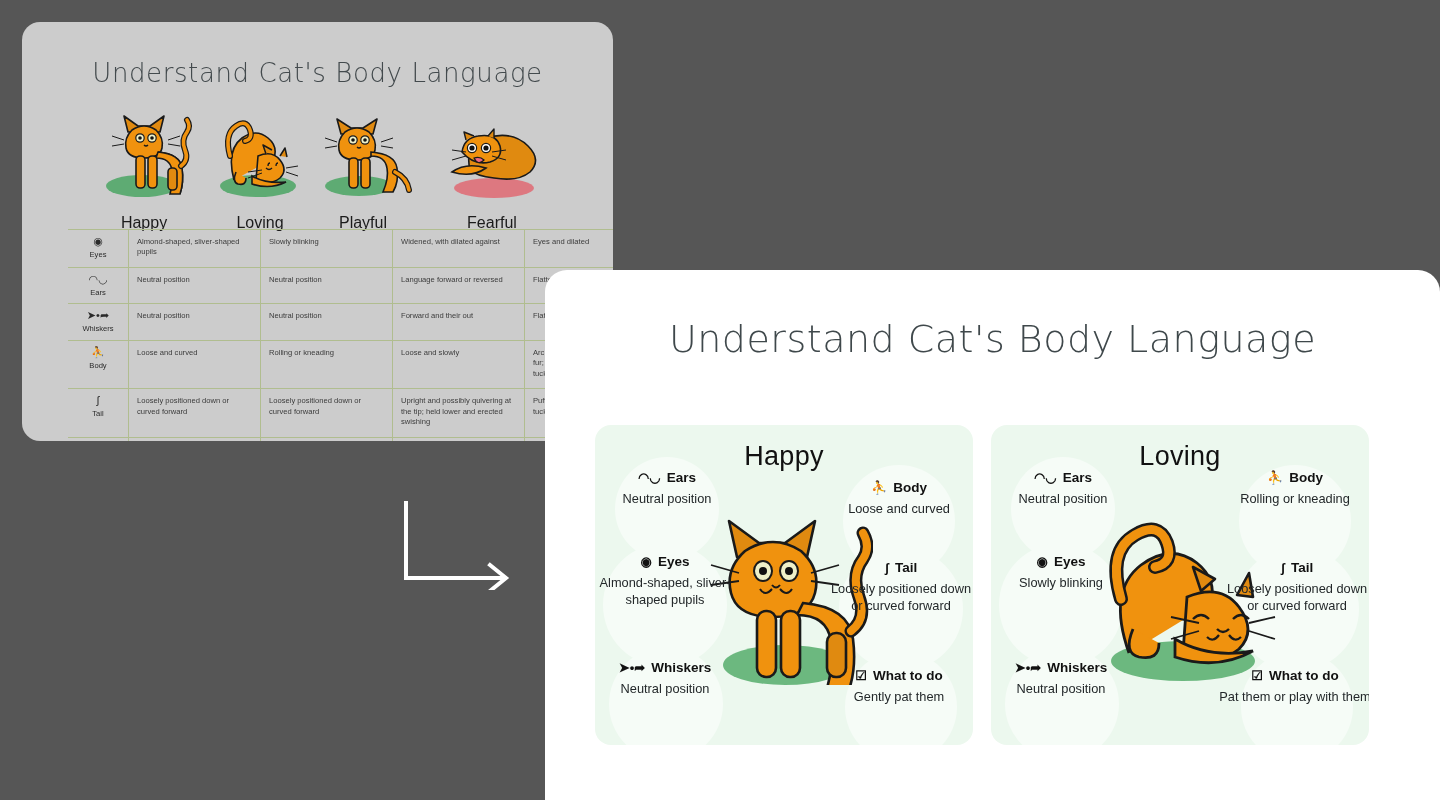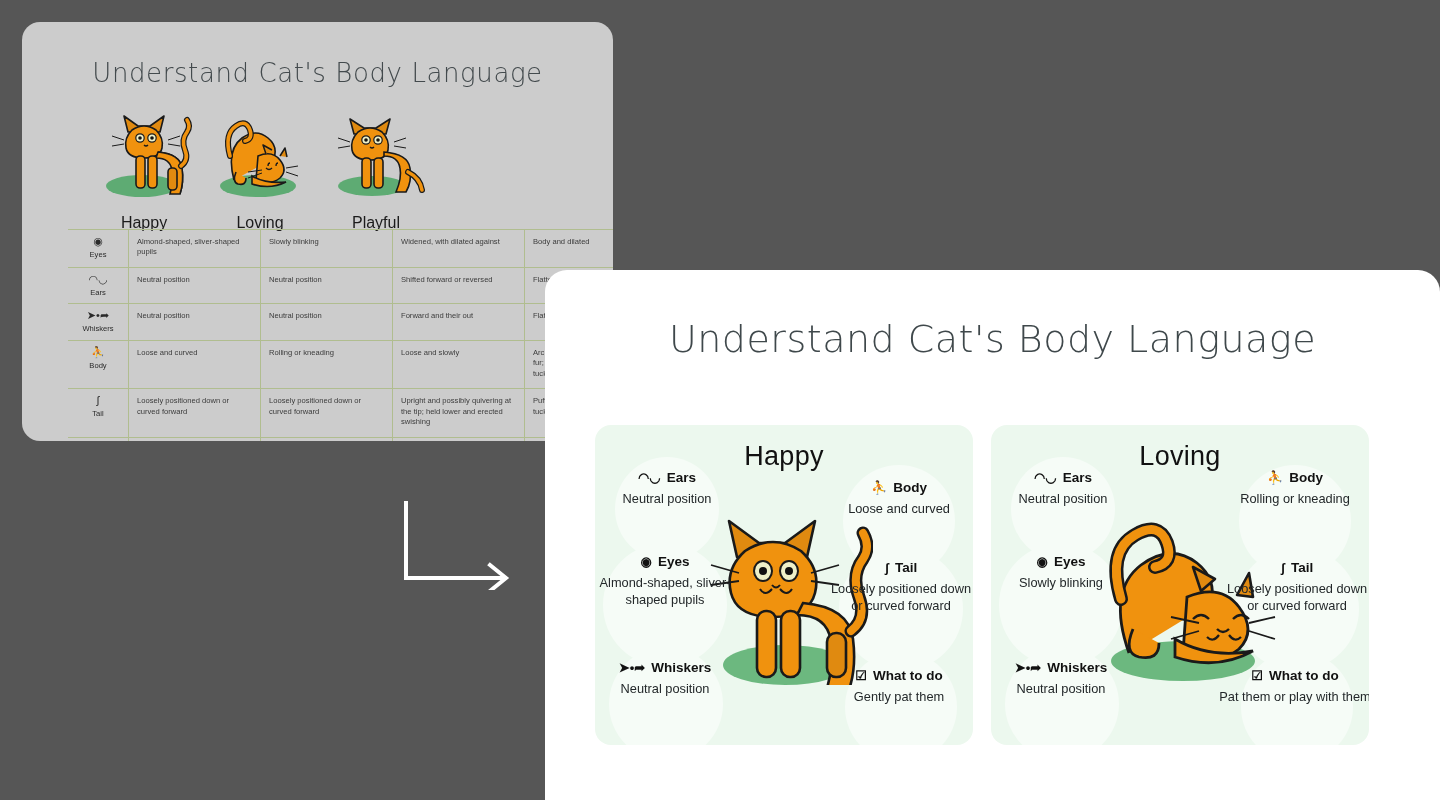--- a/index.html
+++ b/index.html
@@ -133,21 +133,21 @@
           <path d="M66 44 l-3 -9 l9 5 M80 46 l5 -8 l2 9" fill="#e08a10" stroke="#1a1a1a" stroke-width="1.5" stroke-linejoin="round"></path>
           <path d="M52 66 q14 8 34 6 q-16 8 -34 2Z" fill="#f0920e" stroke="#1a1a1a" stroke-width="1.6"></path>
           <path d="M36 62 q-4 10 2 12 q8 2 8 -6" fill="#f0920e" stroke="#1a1a1a" stroke-width="1.6"></path>
           <path d="M66 58 q3 3 6 0 M68 56 q0 -3 2 -3 M76 56 q0 -3 2 -3" stroke="#1a1a1a" stroke-width="1.3" fill="none"></path>
           <path d="M62 60 l-14 2 M62 63 l-14 5 M86 58 l12 -2 M86 62 l12 4" stroke="#1a1a1a" stroke-width="1" fill="none"></path>
         </svg>
       </div>
       <div class="lbl">Loving</div>
     </div>
 
-    <div class="bk-cat" style="left:278px;">
+    <div class="bk-cat" style="left:265px;">
       <div class="bk-svgwrap">
         <svg viewBox="0 0 120 92">
           <ellipse cx="56" cy="76" rx="34" ry="10" fill="#3aa055" opacity=".75"></ellipse>
           <path d="M38 24 L34 9 L48 18 L60 18 L74 9 L70 24 Z" fill="#e08a10" stroke="#1a1a1a" stroke-width="1.6" stroke-linejoin="round"></path>
           <path d="M42 22 q12 -8 24 0 q8 8 6 18 q-2 10 -18 10 q-16 0 -18 -10 q-2 -10 6 -18Z" fill="#f0920e" stroke="#1a1a1a" stroke-width="1.6"></path>
           <path d="M68 42 q24 2 26 16 q2 14 -4 24 l-10 0 q6 -14 4 -24 q-2 -12 -16 -12Z" fill="#f0920e" stroke="#1a1a1a" stroke-width="1.6"></path>
           <rect x="46" y="48" width="9" height="30" rx="4" fill="#f0920e" stroke="#1a1a1a" stroke-width="1.6"></rect>
           <rect x="58" y="48" width="9" height="30" rx="4" fill="#f0920e" stroke="#1a1a1a" stroke-width="1.6"></rect>
           <path d="M92 62 q12 6 14 18" fill="none" stroke="#1a1a1a" stroke-width="6" stroke-linecap="round"></path>
           <path d="M92 62 q12 6 14 18" fill="none" stroke="#f0920e" stroke-width="3.6" stroke-linecap="round"></path>
@@ -155,42 +155,60 @@
           <circle cx="62" cy="30" r="4.2" fill="#eef0c8" stroke="#1a1a1a" stroke-width="1.2"></circle>
           <circle cx="50" cy="30" r="1.8" fill="#111"></circle>
             <circle cx="62" cy="30" r="1.8" fill="#111"></circle>
           <path d="M54 37 q2 2 4 0" stroke="#1a1a1a" stroke-width="1.3" fill="none"></path>
           <path d="M34 32 l-12 -4 M34 36 l-12 2 M78 32 l12 -4 M78 36 l12 2" stroke="#1a1a1a" stroke-width="1" fill="none"></path>
         </svg>
       </div>
       <div class="lbl">Playful</div>
     </div>
 
+    <div class="bk-cat" style="left:394px;">
+      <div class="bk-svgwrap">
+        <svg viewBox="0 0 120 92">
+          <ellipse cx="62" cy="78" rx="40" ry="10" fill="#e4545f" opacity=".7"></ellipse>
+          <path d="M38 60 q-6 -26 16 -32 q26 -8 42 8 q14 14 2 26 q-12 10 -36 6 q-18 -2 -24 -8Z" fill="#e08a10" stroke="#1a1a1a" stroke-width="1.6"></path>
+          <path d="M30 42 q2 -14 16 -16 q18 -3 22 10 q3 12 -10 16 q-16 4 -28 -10Z" fill="#f0920e" stroke="#1a1a1a" stroke-width="1.6"></path>
+          <path d="M34 30 l-2 -8 l10 4 M56 26 l6 -7 l0 9" fill="#e08a10" stroke="#1a1a1a" stroke-width="1.4" stroke-linejoin="round"></path>
+          <circle cx="40" cy="38" r="4.6" fill="#fff" stroke="#1a1a1a" stroke-width="1.2"></circle>
+          <circle cx="54" cy="38" r="4.6" fill="#fff" stroke="#1a1a1a" stroke-width="1.2"></circle>
+          <circle cx="40" cy="38" r="2.6" fill="#111"></circle>
+            <circle cx="54" cy="38" r="2.6" fill="#111"></circle>
+          <path d="M42 48 q4 8 10 2 q-4 -4 -10 -2Z" fill="#f06a86" stroke="#1a1a1a" stroke-width="1.2"></path>
+          <path d="M20 62 q14 -10 34 -4 q-14 10 -34 4Z" fill="#f0920e" stroke="#1a1a1a" stroke-width="1.6"></path>
+          <path d="M34 42 l-14 -2 M34 46 l-14 4 M60 42 l14 -2 M60 46 l14 4" stroke="#1a1a1a" stroke-width="1" fill="none"></path>
+        </svg>
+      </div>
+      <div class="lbl">Fearful</div>
+    </div>
   </div>
 
   <table id="bk-table">
     <tbody>
       <tr>
         <td class="rowhead">
           <span class="ic">◉</span>
           <span class="nm">Eyes</span>
         </td>
         <td class="c1">Almond-shaped, sliver-shaped pupils</td>
         <td class="c2">Slowly blinking</td>
         <td class="c3">Widened, with dilated against</td>
-        <td class="c4">Body and dilated</td>
+        <td class="c4">Eyes and dilated</td>
       </tr>
       <tr>
         <td class="rowhead">
           <span class="ic">◠◡</span>
           <span class="nm">Ears</span>
         </td>
         <td class="c1">Neutral position</td>
         <td class="c2">Neutral position</td>
-        <td class="c3">Shifted forward or reversed</td>
+        <td class="c3">Language forward or reversed</td>
         <td class="c4">Flattened</td>
       </tr>
       <tr>
         <td class="rowhead">
           <span class="ic">➤•➦</span>
           <span class="nm">Whiskers</span>
         </td>
         <td class="c1">Neutral position</td>
         <td class="c2">Neutral position</td>
         <td class="c3">Forward and their out</td>

